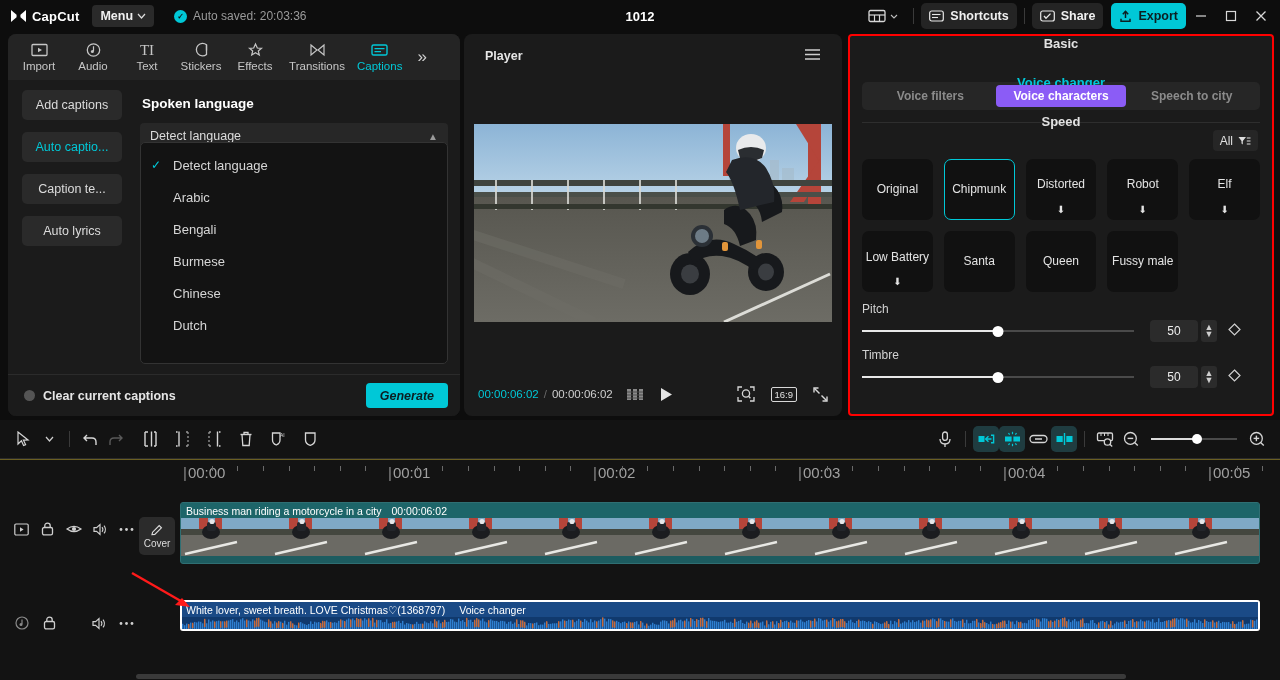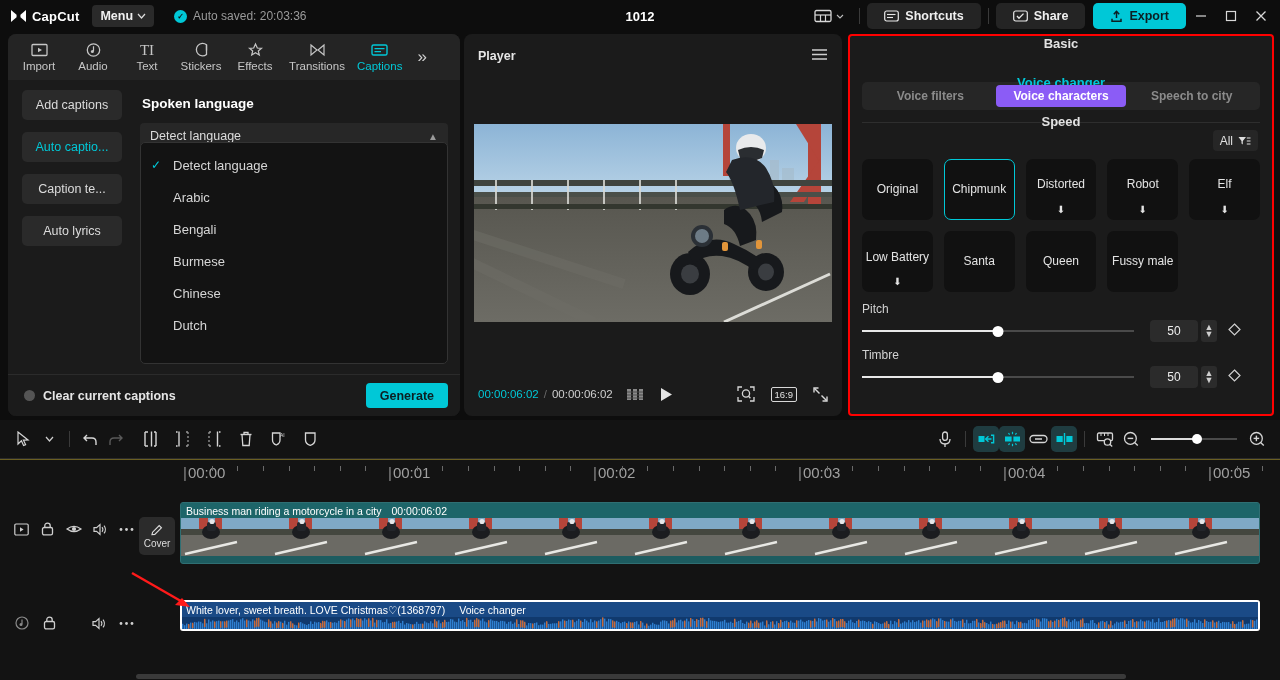--- a/index.html
+++ b/index.html
@@ -37,21 +37,21 @@
     font-size: 13px; font-weight: bold; color: #fff; pointer-events: none;
   }
   .tb-right {
     margin-left: auto; display: flex; align-items: center; gap: 0px;
     padding-right: 4px; position: relative; z-index: 2;
   }
   .layout-btn { display: flex; align-items: center; gap: 4px; padding: 0 8px; cursor: pointer; }
   .tb-div { width: 1px; height: 16px; background: #3a3a3a; margin: 0 7px; }
   .pill {
     display: flex; align-items: center; gap: 6px; height: 26px;
-    padding: 0 17px; border-radius: 5px; font-size: 12.5px; font-weight: bold;
+    padding: 0 8px; border-radius: 5px; font-size: 12.5px; font-weight: bold;
     cursor: pointer; color: #f0f0f0; background: #242424;
   }
   .pill.export { background: #00c8d7; color: #0b1f22; margin-left: 8px; }
   .wbtn {
     width: 30px; height: 30px; display: flex; align-items: center; justify-content: center;
     cursor: pointer; color: #d8d8d8;
   }
   .wbtn:first-of-type { margin-left: 8px; }
 
   
@@ -103,30 +103,30 @@
   .panel-footer {
     position: absolute; left: 0; bottom: 0; width: 100%; height: 42px;
     background: #1b1b1b; border-top: 1px solid #2b2b2b;
     display: flex; align-items: center; padding: 0 12px 0 16px;
   }
   .toggle-dot { width: 11px; height: 11px; border-radius: 50%; background: #555; margin-right: 8px; }
   .footer-label { font-size: 12.5px; font-weight: bold; color: #e6e6e6; }
   .gen-btn {
     margin-left: auto; background: #00c8d7; color: #0b1f22;
     font-size: 12.5px; font-weight: bold; border-radius: 4px;
-    height: 25px; padding: 0 14px; display: flex; align-items: center; cursor: pointer;
+    height: 25px; padding: 0 14px; display: flex; align-items: center; cursor: pointer; font-style: italic;
   }
 
   
   .player-panel {
     position: absolute; left: 464px; top: 34px; width: 378px; height: 382px;
     background: #1b1b1b; border-radius: 8px; overflow: hidden;
   }
   .player-head {
-    height: 44px; display: flex; align-items: center; padding: 0 14px;
+    height: 44px; display: flex; align-items: center; padding: 0 21px;
     font-size: 12.5px; font-weight: bold; color: #e6e6e6;
   }
   .hamburger { margin-left: auto; cursor: pointer; }
   .video-stage {
     position: absolute; left: 10px; top: 44px; width: 358px; height: 289px;
     display: flex; align-items: center; justify-content: center; background: #1b1b1b;
   }
   .video-frame {
     width: 358px; height: 198px; position: relative; overflow: hidden;
     background: linear-gradient(180deg,#8fb6d4 0%,#9ec3dd 22%,#4a4a46 35%,#3a3a38 55%,#4f4f4c 70%,#5c5c58 100%);

